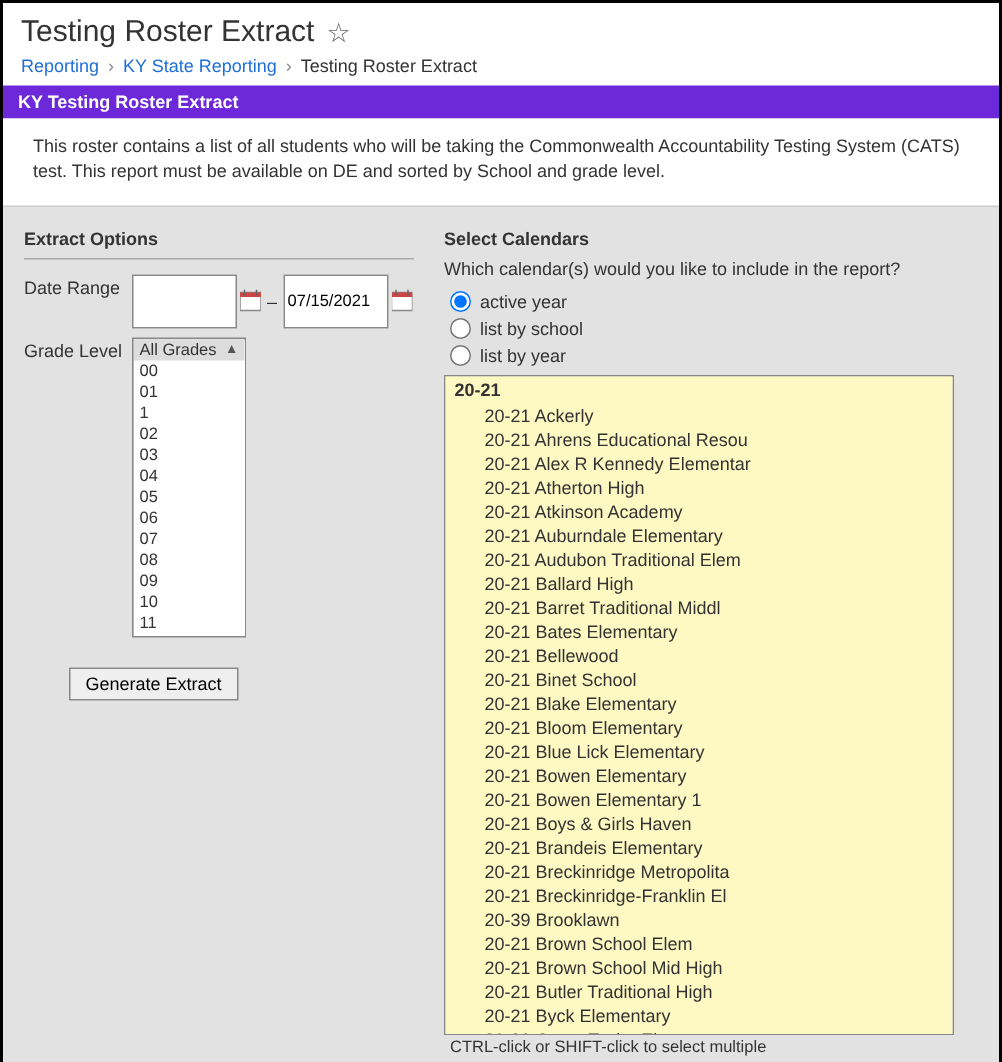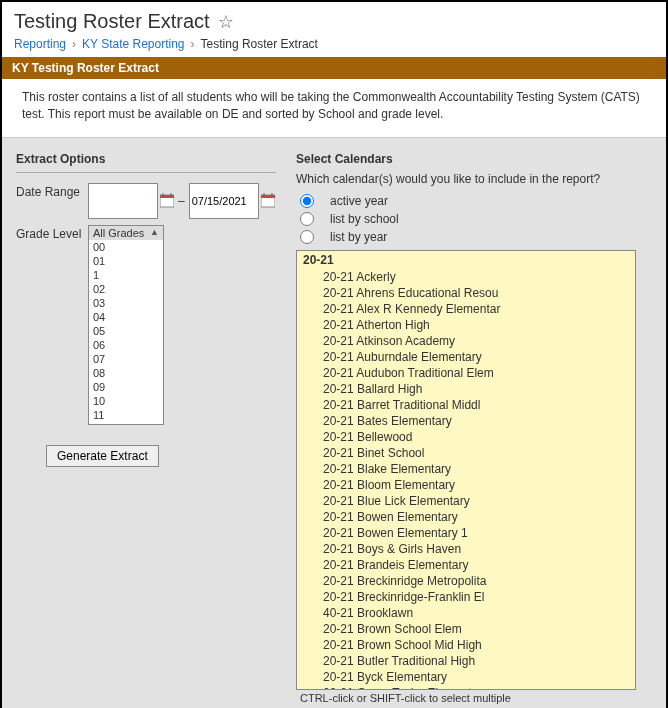--- a/index.html
+++ b/index.html
@@ -5,42 +5,42 @@
     * { box-sizing: border-box; margin: 0; padding: 0; }
     body { font-family: Arial, sans-serif; font-size: 12px; color: #333; background: #fff; }
     .container { width: 668px; border: 2px solid #000; background: #fff; }
     .header { padding: 8px 12px 6px; }
     .title-row { display: flex; align-items: center; gap: 8px; }
     .page-title { font-size: 20px; font-weight: normal; color: #333; }
     .star-icon { font-size: 18px; color: #666; cursor: pointer; }
     .breadcrumb { margin-top: 4px; font-size: 12px; color: #333; display: flex; align-items: flex-end; gap: 6px; }
     .breadcrumb a { color: #1e6fd6; text-decoration: none; }
     .breadcrumb .chevron { color: #888; font-size: 12px; }
-    .section-bar { background: #a16207; color: #fff; font-weight: bold; padding: 4px 10px; font-size: 12px; }
+    .section-bar { background: #6d28d9; color: #fff; font-weight: bold; padding: 4px 10px; font-size: 12px; }
     .info-text { padding: 10px 20px 14px; font-size: 12px; line-height: 1.4; border-bottom: 1px solid #ccc; background: #fff; }
     .form-area { background: #e2e2e2; padding: 14px 14px 20px; display: flex; gap: 20px; }
     .left-col { width: 260px; }
     .right-col { flex: 1; }
     .section-heading { font-weight: bold; font-size: 12px; margin-bottom: 6px; }
     .section-divider { border-top: 1px solid #aaa; margin-bottom: 10px; }
     .form-row { display: flex; align-items: flex-start; margin-bottom: 6px; }
     .form-label { width: 72px; font-size: 12px; padding-top: 2px; }
     .date-range { display: flex; align-items: center; gap: 2px; }
     .date-input { width: 70px; height: 36px; font-size: 11px; border: 1px solid #888; padding: 1px 2px; }
     .date-picker-icon { width: 14px; height: 15px; display: inline-block; position: relative; cursor: pointer; }
     .date-picker-icon svg { width: 14px; height: 15px; }
     .dash { margin: 0 2px; font-size: 12px; }
     .multi-select { width: 76px; height: 200px; font-size: 11px; border: 1px solid #888; background: #fff; overflow-y: auto; }
     .multi-select .opt { padding: 1px 4px; cursor: pointer; }
     .multi-select .opt.selected { background: #ddd; }
     .multi-select .opt .sort-arrow { float: right; color: #555; font-size: 9px; }
     .format-select { width: 120px; height: 20px; font-size: 11px; border: 1px solid #888; background: #fff; }
     .generate-btn { margin: 14px 0 0 30px; padding: 3px 10px; font-size: 12px; background: #efefef; border: 1px solid #888; cursor: pointer; }
     .sub-text { font-size: 12px; margin-bottom: 8px; }
-    .radio-row { display: flex; align-items: center; gap: 16px; margin-bottom: 4px; padding-left: 4px; }
+    .radio-row { display: flex; align-items: center; gap: 6px; margin-bottom: 4px; padding-left: 4px; }
     .radio-row input { width: 14px; height: 14px; cursor: pointer; }
     .radio-row label { font-size: 12px; cursor: pointer; }
     .calendar-box { width: 340px; height: 440px; border: 1px solid #888; background: #fef9c3; overflow-y: scroll; margin-top: 6px; font-size: 12px; }
     .calendar-box .year-header { font-weight: bold; padding: 2px 6px; cursor: pointer; }
     .calendar-box .cal-item { padding: 1px 6px 1px 26px; cursor: pointer; white-space: nowrap; overflow: hidden; text-overflow: ellipsis; }
     .hint-text { font-size: 11px; padding: 2px 4px; color: #333; }
     ::-webkit-scrollbar { width: 16px; }
     ::-webkit-scrollbar-track { background: #eee; }
     ::-webkit-scrollbar-thumb { background: #bbb; border: 1px solid #999; }
   </style>
@@ -154,21 +154,21 @@
           <div class="cal-item">20-21 Binet School</div>
           <div class="cal-item">20-21 Blake Elementary</div>
           <div class="cal-item">20-21 Bloom Elementary</div>
           <div class="cal-item">20-21 Blue Lick Elementary</div>
           <div class="cal-item">20-21 Bowen Elementary</div>
           <div class="cal-item">20-21 Bowen Elementary 1</div>
           <div class="cal-item">20-21 Boys &amp; Girls Haven</div>
           <div class="cal-item">20-21 Brandeis Elementary</div>
           <div class="cal-item">20-21 Breckinridge Metropolita</div>
           <div class="cal-item">20-21 Breckinridge-Franklin El</div>
-          <div class="cal-item">40-21 Brooklawn</div>
+          <div class="cal-item">20-39 Brooklawn</div>
           <div class="cal-item">20-21 Brown School Elem</div>
           <div class="cal-item">20-21 Brown School Mid High</div>
           <div class="cal-item">20-21 Butler Traditional High</div>
           <div class="cal-item">20-21 Byck Elementary</div>
           <div class="cal-item">20-21 Camp Taylor Elementary</div>
         </div>
       <div class="hint-text">CTRL-click or SHIFT-click to select multiple</div>
     </div>
   </div>
 </div>

